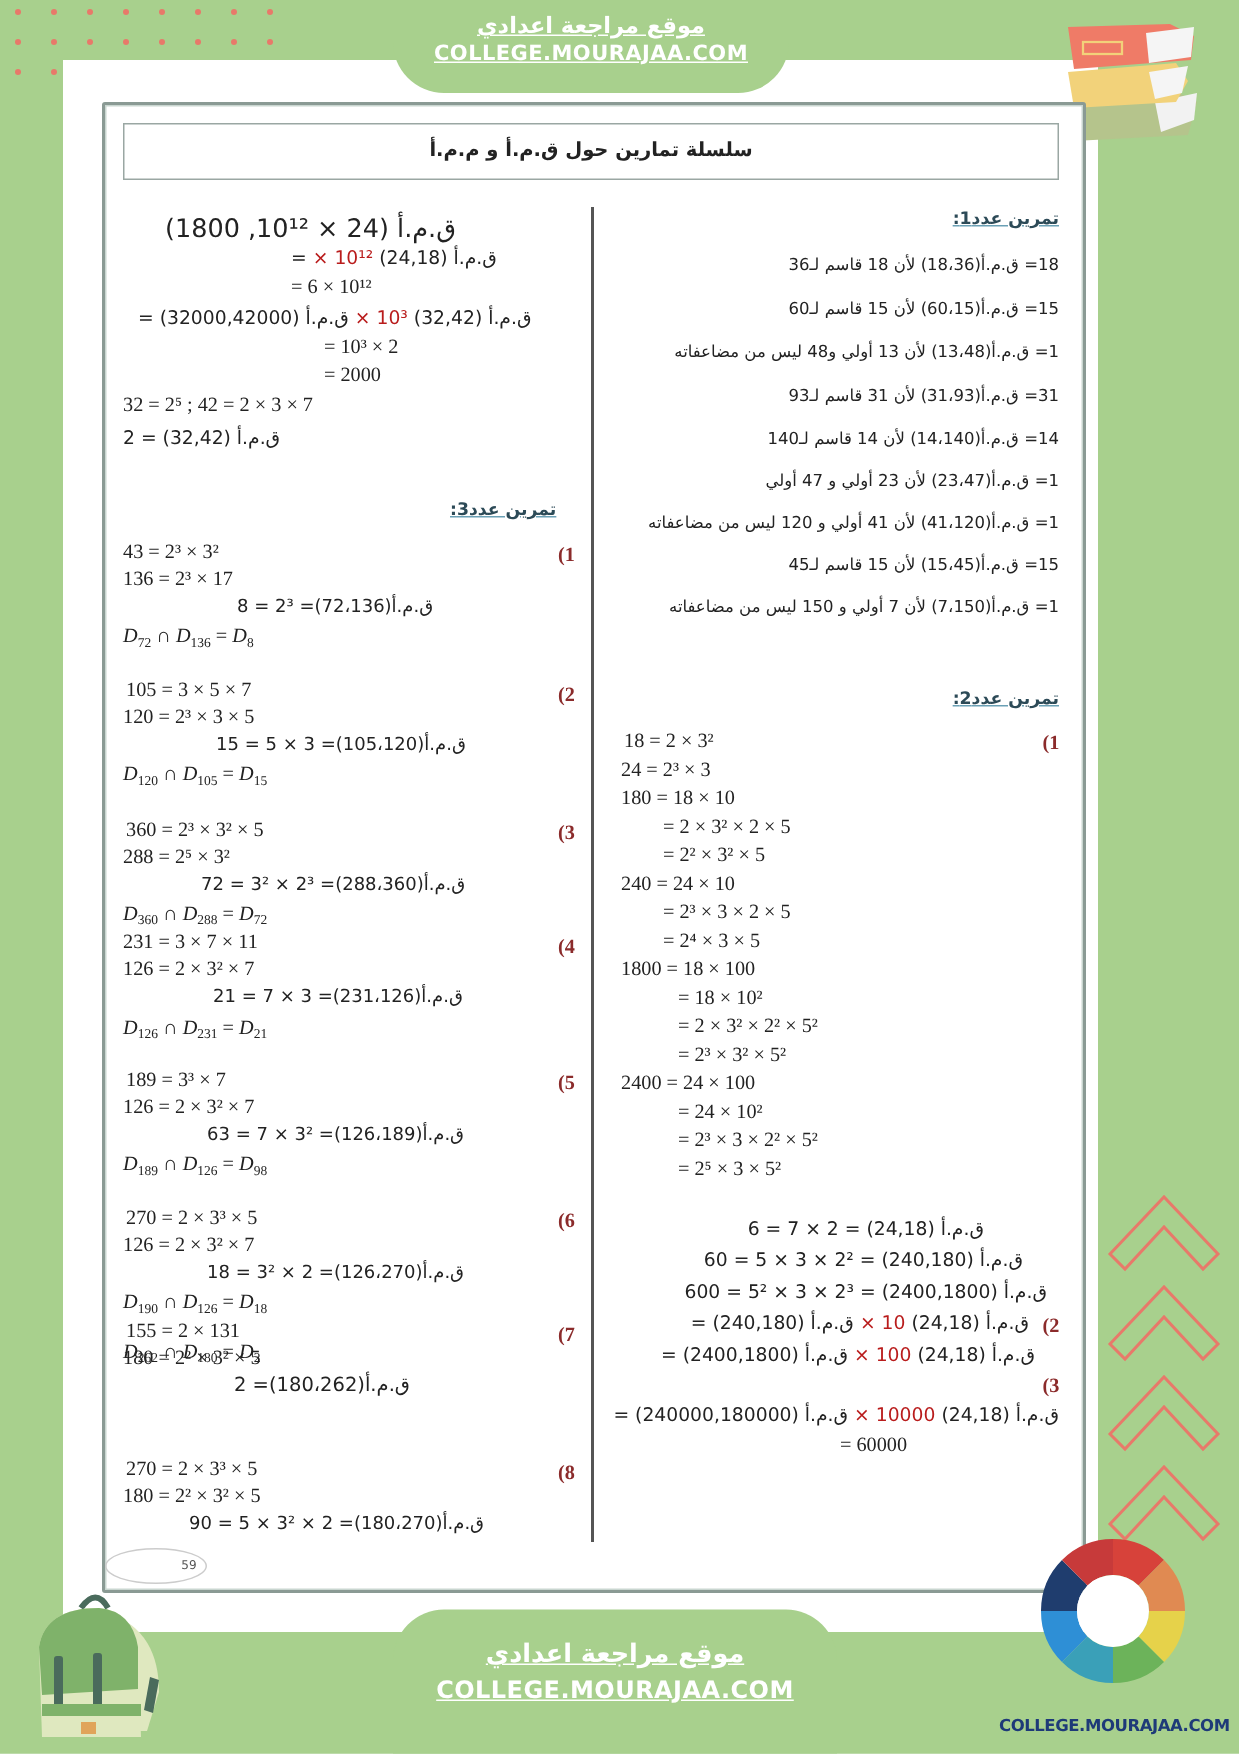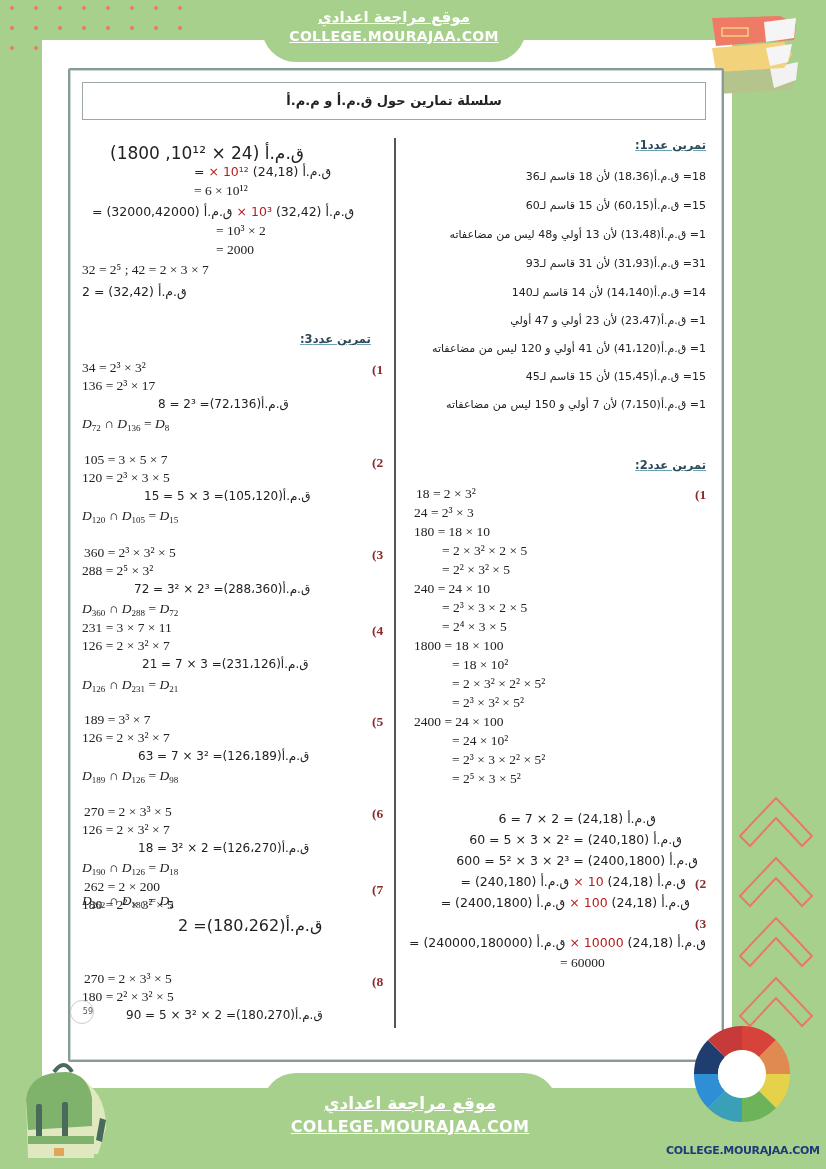--- a/index.html
+++ b/index.html
@@ -13,21 +13,21 @@
   .frame{position:absolute;left:68px;top:68px;width:652px;height:990px;border:2px solid #8a9a94;border-radius:2px;background:#fff;box-shadow:0 0 0 1px #c9d6d0 inset;}
   .titlebox{position:absolute;left:82px;top:82px;width:622px;height:36px;border:1.5px solid #9aa7a3;background:#fff;text-align:center;line-height:36px;font-family:"DejaVu Sans",sans-serif;font-weight:bold;font-size:13px;direction:rtl;}
   .divider{position:absolute;left:394px;top:138px;width:2px;height:890px;background:#555;}
   .line{position:absolute;white-space:nowrap;font-size:13.5px;}
   .rtl{direction:rtl;font-family:"DejaVu Sans",sans-serif;font-size:11px;}
   .head{position:absolute;direction:rtl;font-family:"DejaVu Sans",sans-serif;font-size:11.5px;color:#2c4a57;text-decoration:underline;text-decoration-color:#6aa0b5;font-weight:bold;}
   .num{position:absolute;color:#8b2b2b;font-weight:bold;font-size:13.5px;}
   .green{color:#b91c1c;}
   sub{font-size:9px;vertical-align:-3px;line-height:0;}
   i.D{font-style:italic;}
-  .pagenum{position:absolute;left:70px;top:1000px;width:22px;height:22px;border-radius:50%;border:1px solid #ccc;font-size:8px;text-align:right;line-height:22px;color:#555;font-family:"DejaVu Sans",sans-serif;}
+  .pagenum{position:absolute;left:70px;top:1032px;width:22px;height:22px;border-radius:50%;border:1px solid #ccc;font-size:8px;text-align:center;line-height:22px;color:#555;font-family:"DejaVu Sans",sans-serif;padding-left:44px;}
   .tab-bot{position:absolute;left:262px;top:1073px;width:296px;height:96px;background:#a8d08d;border-radius:34px 34px 0 0;text-align:center;color:#fff;font-family:"DejaVu Sans",sans-serif;}
   .tab-bot .ar{font-size:17px;font-weight:bold;margin-top:20px;text-decoration:underline;}
   .tab-bot .en{font-size:16px;font-weight:bold;text-decoration:underline;margin-top:4px;letter-spacing:.3px;}
   .brand{position:absolute;left:666px;top:1144px;font-family:"DejaVu Sans",sans-serif;font-weight:bold;font-size:11px;color:#1e3a78;letter-spacing:-.3px;}
   .chev{position:absolute;left:736px;width:80px;height:64px;}
 </style>
 </head>
 <body>
 
 <div class="dots">
@@ -135,21 +135,21 @@
 </div>
 <div class="line" style="left:216px;top:223px">= 10³ × 2</div>
 <div class="line" style="left:216px;top:242px">= 2000</div>
 <div class="line" style="left:82px;top:262px">32 = 2⁵ ; 42 = 2 × 3 × 7</div>
 <div class="line rtl" style="left:82px;top:284px;font-size:12.5px">ق.م.أ (32,42) = 2</div>
 
 <div class="head" style="left:300px;top:332px">تمرين عدد3:</div>
 
 <div>
   <div class="num" style="left:372px;top:362px">(1</div>
-  <div class="line" style="left:82px;top:360px">34 = 2³ × 3²</div>
+  <div class="line" style="left:82px;top:360px">43 = 2³ × 3²</div>
   <div class="line" style="left:82px;top:378px">136 = 2³ × 17</div>
   <div class="line rtl" style="left:158px;top:397px;font-size:12px">ق.م.أ(72،136)= 2³ = 8</div>
   <div class="line" style="left:82px;top:416px"><i class="D">D</i><sub>72</sub> ∩ <i class="D">D</i><sub>136</sub> = <i class="D">D</i><sub>8</sub></div>
 </div>
 
 <div>
   <div class="num" style="left:372px;top:455px">(2</div>
   <div class="line" style="left:84px;top:452px">105 = 3 × 5 × 7</div>
   <div class="line" style="left:82px;top:470px">120 = 2³ × 3 × 5</div>
   <div class="line rtl" style="left:144px;top:489px;font-size:12px">ق.م.أ(105،120)= 3 × 5 = 15</div>
@@ -183,23 +183,23 @@
 <div>
   <div class="num" style="left:372px;top:806px">(6</div>
   <div class="line" style="left:84px;top:804px">270 = 2 × 3³ × 5</div>
   <div class="line" style="left:82px;top:822px">126 = 2 × 3² × 7</div>
   <div class="line rtl" style="left:138px;top:841px;font-size:12px">ق.م.أ(126،270)= 2 × 3² = 18</div>
   <div class="line" style="left:82px;top:860px"><i class="D">D</i><sub>190</sub> ∩ <i class="D">D</i><sub>126</sub> = <i class="D">D</i><sub>18</sub></div>
 </div>
 
 <div>
   <div class="num" style="left:372px;top:882px">(7</div>
-  <div class="line" style="left:84px;top:879px">262 = 2 × 200</div>
+  <div class="line" style="left:84px;top:879px">155 = 2 × 131</div>
   <div class="line" style="left:82px;top:897px">180 = 2² × 3² × 5</div>
-  <div class="line rtl" style="left:178px;top:916px;font-size:16px">ق.م.أ(180،262)= 2</div>
+  <div class="line rtl" style="left:156px;top:916px;font-size:13px">ق.م.أ(180،262)= 2</div>
   <div class="line" style="left:82px;top:893px"><i class="D">D</i><sub>262</sub> ∩ <i class="D">D</i><sub>180</sub> = <i class="D">D</i><sub>2</sub></div>
 </div>
 
 <div>
   <div class="num" style="left:372px;top:974px">(8</div>
   <div class="line" style="left:84px;top:971px">270 = 2 × 3³ × 5</div>
   <div class="line" style="left:82px;top:989px">180 = 2² × 3² × 5</div>
   <div class="line rtl" style="left:126px;top:1008px;font-size:12px">ق.م.أ(180،270)= 2 × 3² × 5 = 90</div>
 </div>
 

